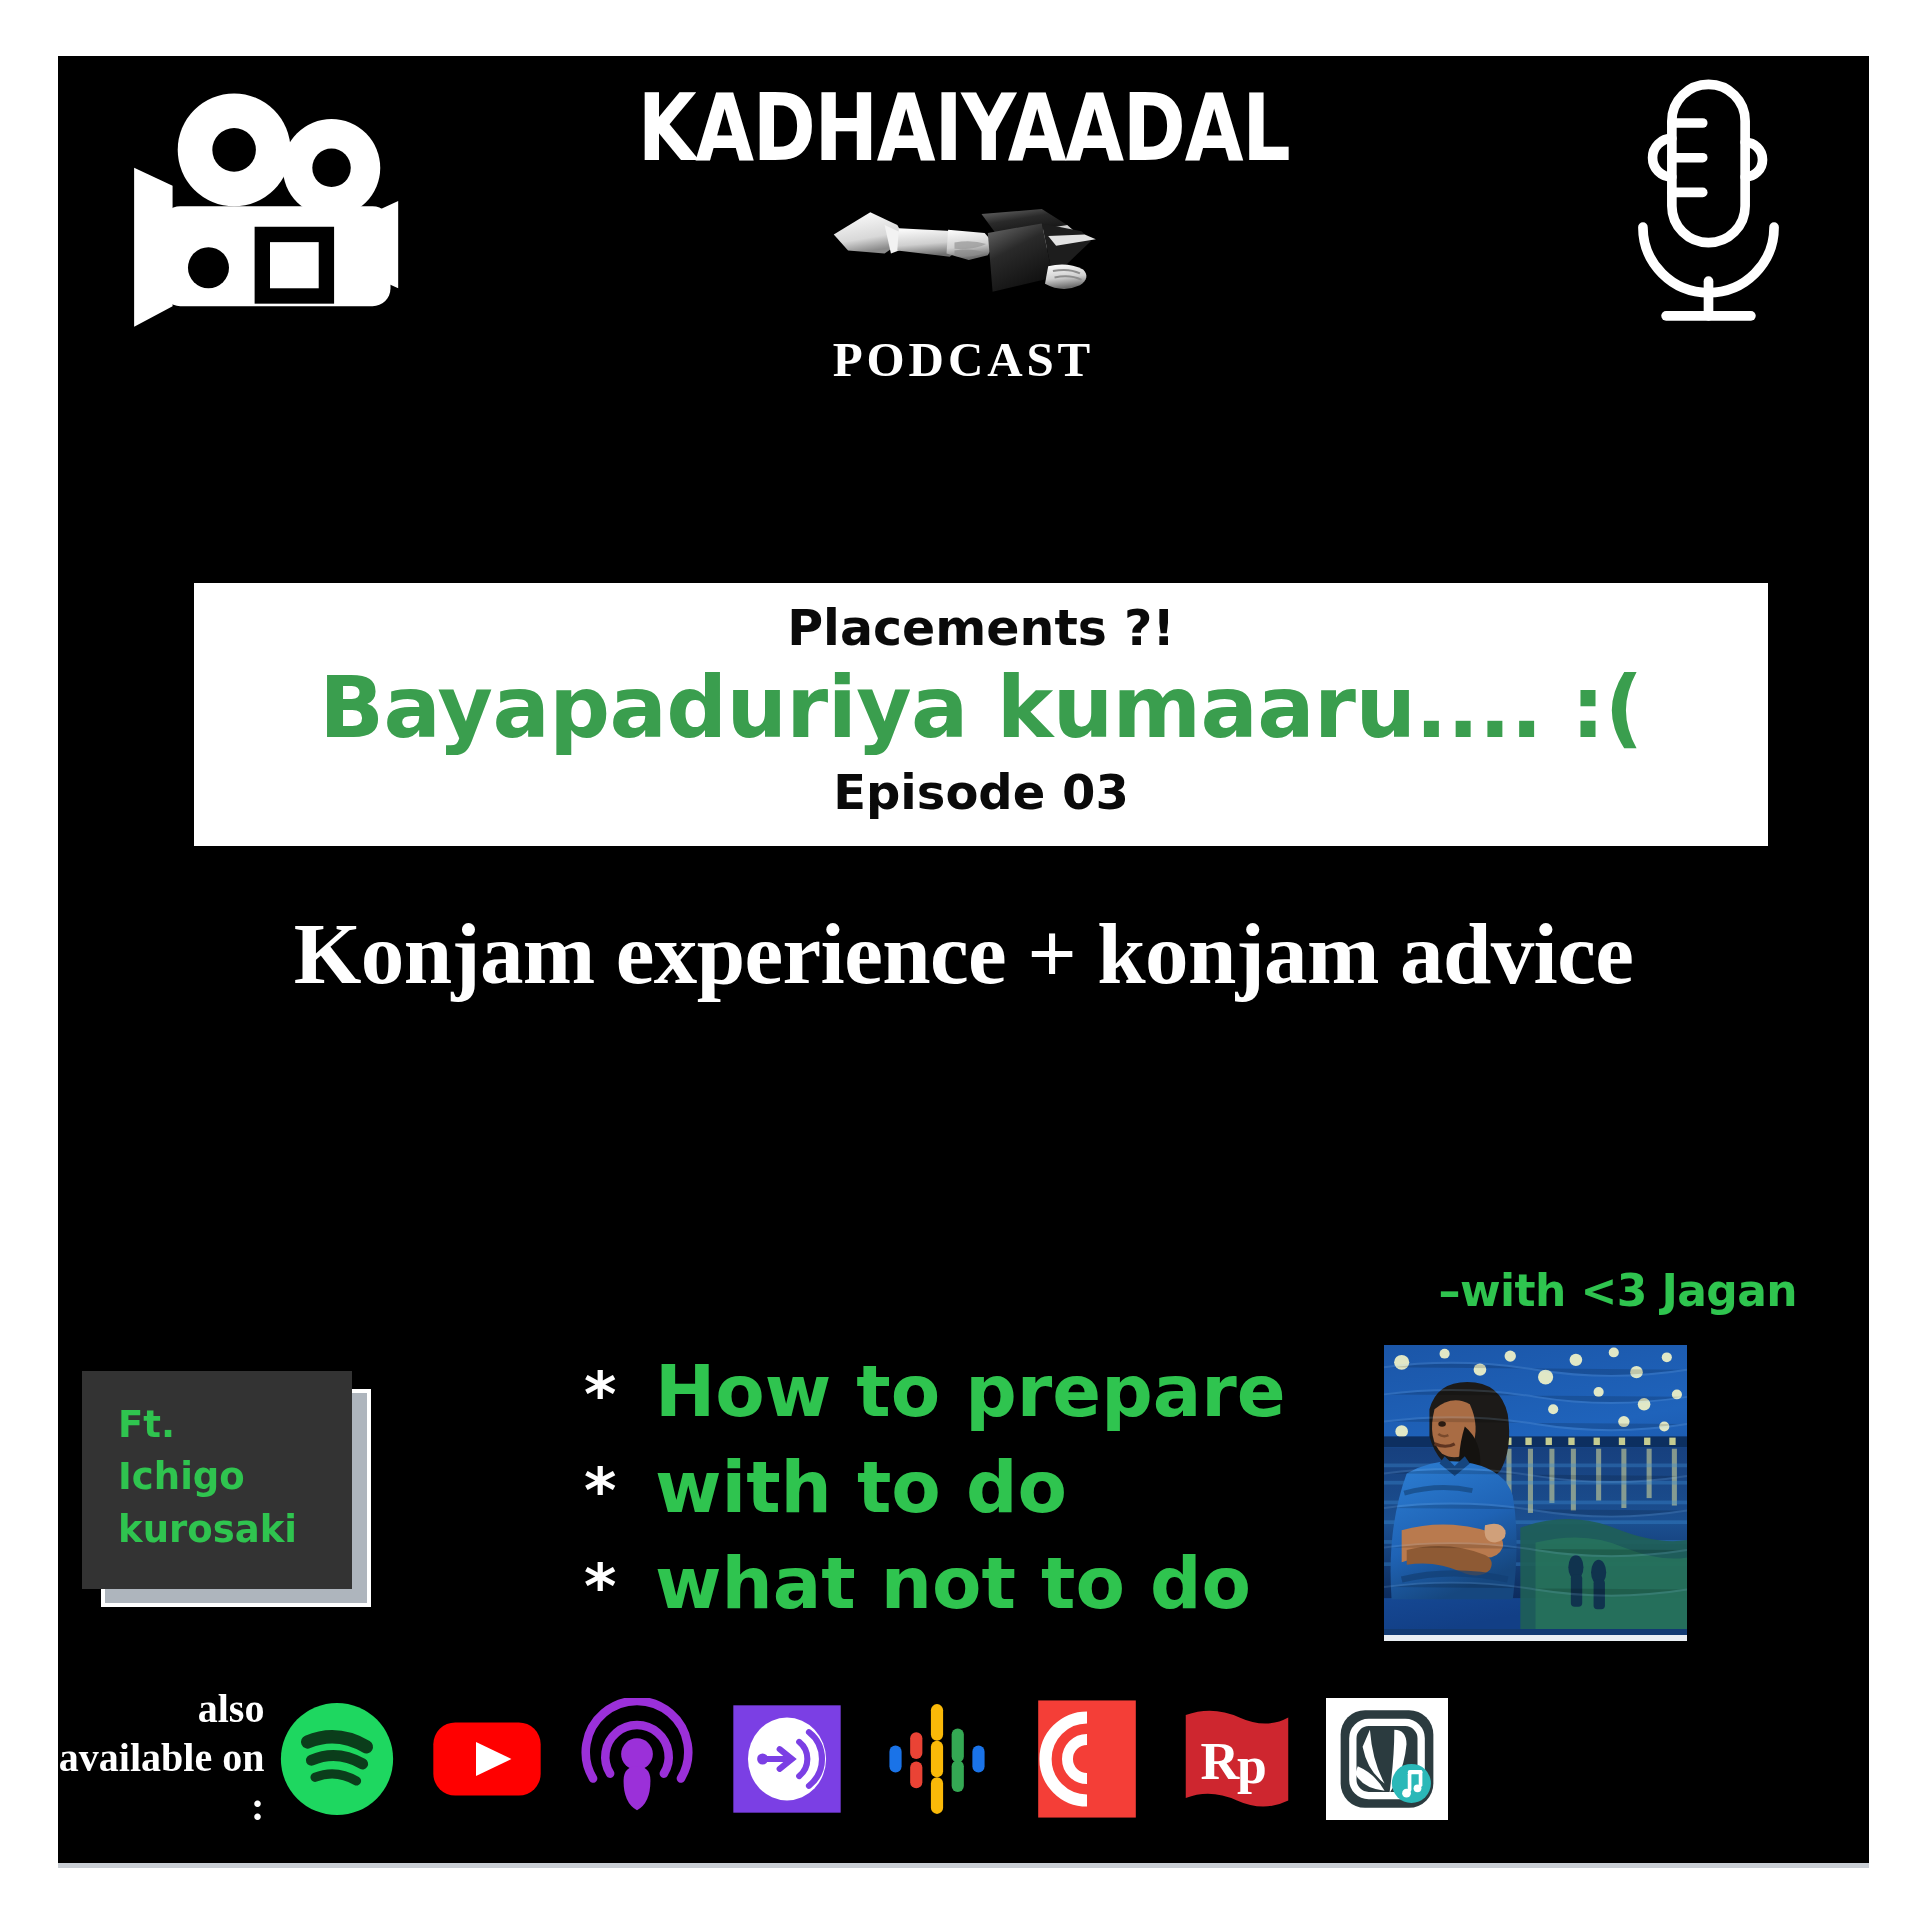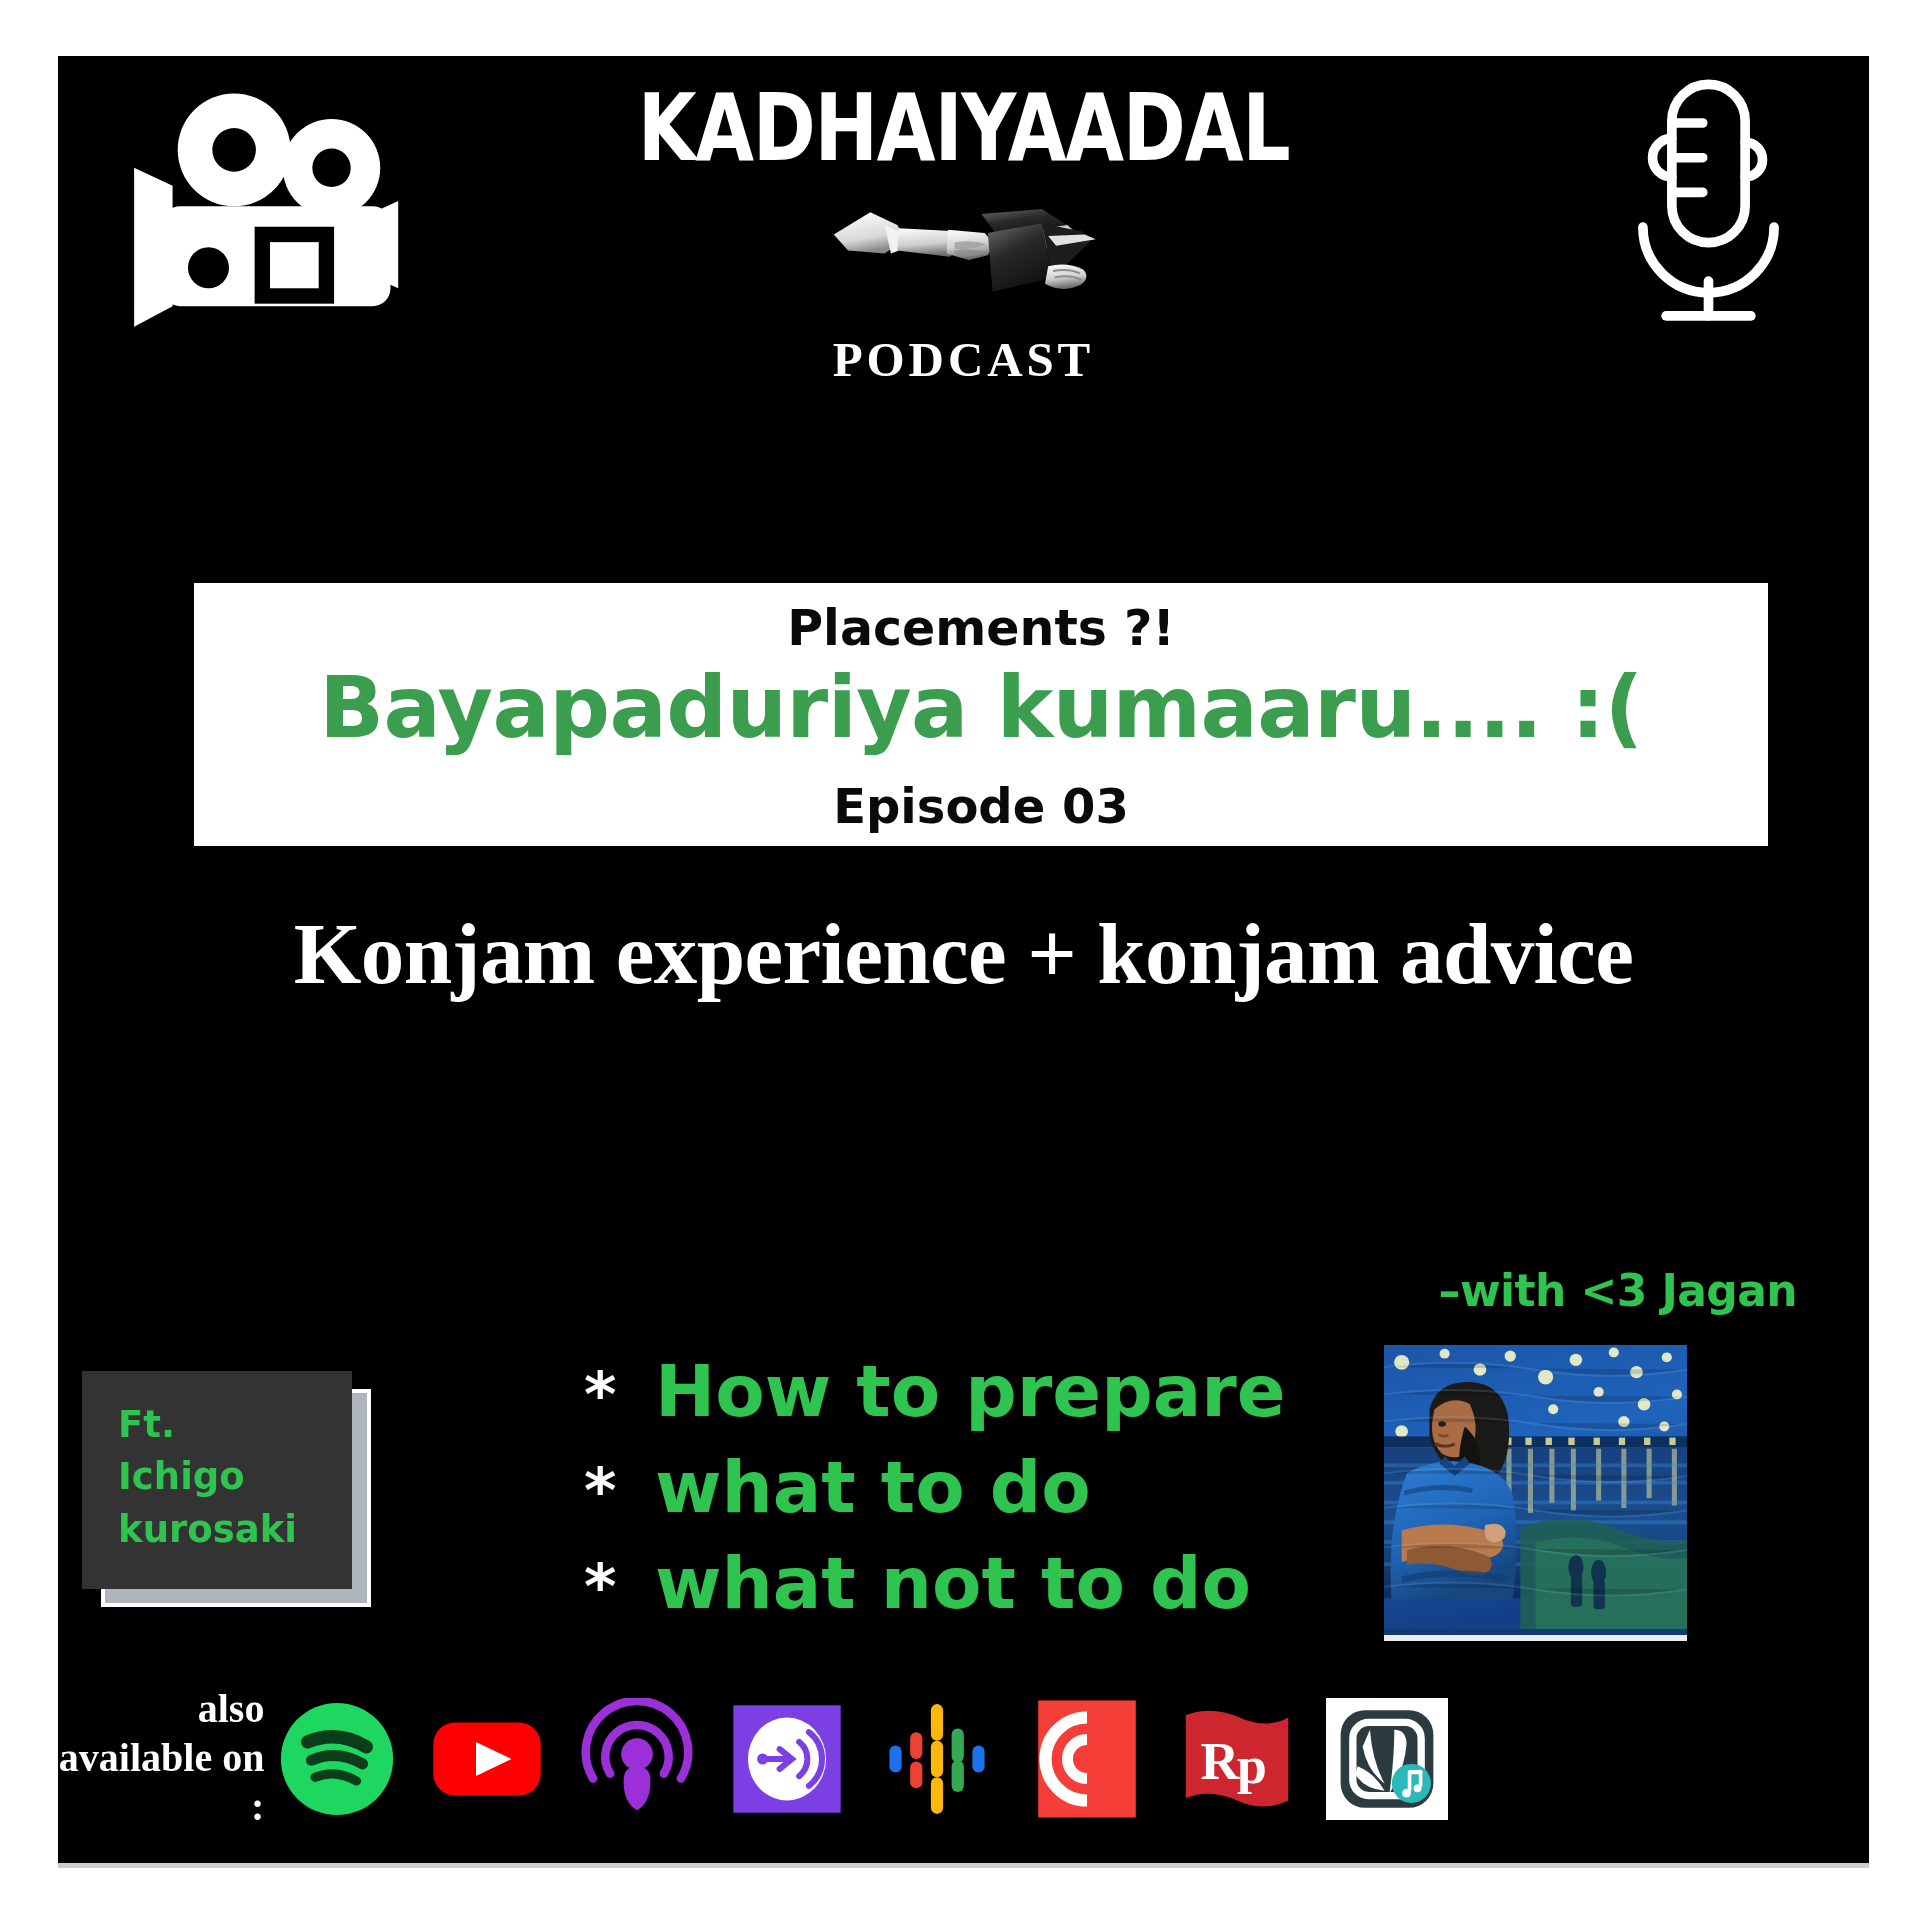--- a/index.html
+++ b/index.html
@@ -109,21 +109,21 @@
     line-height: 1.25;
     letter-spacing: -0.6px;
     margin-top: -2.6px;
   }
   .tc-ep {
     font-family: "DejaVu Sans", sans-serif;
     font-weight: bold;
     font-size: 48px;
     color: #0a0a0a;
     line-height: 1.1;
-    margin-top: 19px;
+    margin-top: 5px;
   }
 
   
   .tagline {
     position: absolute;
     left: 0;
     top: 847px;
     width: 100%;
     text-align: center;
     font-family: "Liberation Serif", serif;
@@ -386,21 +386,21 @@
     </div>
   </div>
 
   <div class="bullets">
     <div class="bullet-row">
       <span class="bullet-star">*</span>
       <span class="bullet-text">How to prepare</span>
     </div>
     <div class="bullet-row">
       <span class="bullet-star">*</span>
-      <span class="bullet-text">what to do</span>
+      <span class="bullet-text">with to do</span>
     </div>
     <div class="bullet-row">
       <span class="bullet-star">*</span>
       <span class="bullet-text">what not to do</span>
     </div>
   </div>
 
   <div class="portrait">
     <svg viewBox="0 0 240 230" width="303" height="284" preserveAspectRatio="none">
       <defs>

